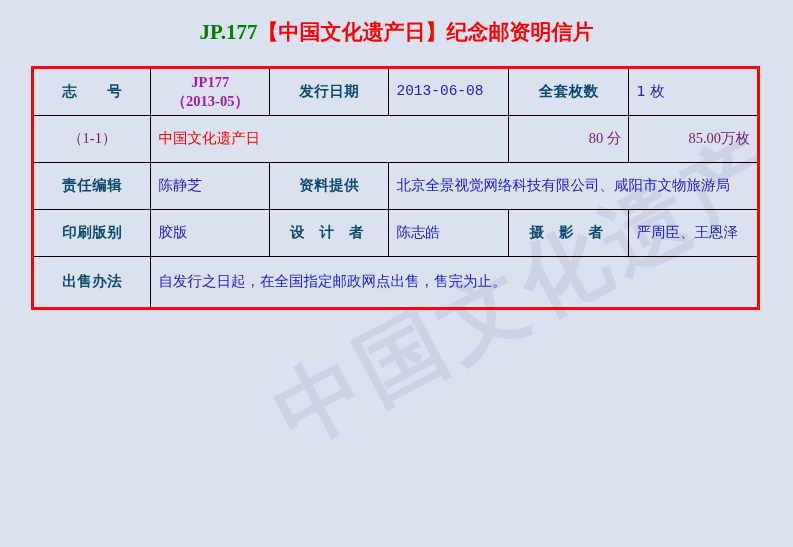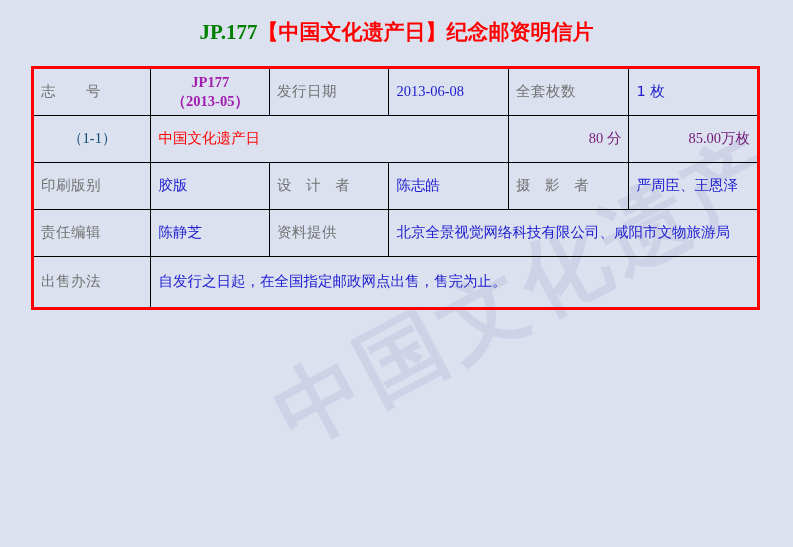--- a/index.html
+++ b/index.html
@@ -72,54 +72,54 @@
     padding: 3px 7px;
     font-size: 14.5px;
     line-height: 1.32;
     vertical-align: middle;
     background: transparent;
     word-break: break-all;
   }
 
   
   td.lbl {
-    color: #737373;
-    font-weight: normal;
-    text-align: left;
+    color: #0c4a6e;
+    font-weight: bold;
+    text-align: center;
     font-family: "DejaVu Sans", sans-serif;
     font-size: 13.5px;
     letter-spacing: 0.5px;
   }
   td.lbl.wide { letter-spacing: 5px; }
 
   
   td.val {
     color: #2020d0;
     text-align: left;
     font-family: "DejaVu Sans", sans-serif;
     font-size: 13.5px;
   }
   td.val.serifnum {
-    font-family: Liberation Serif, serif;
+    font-family: Liberation Mono, monospace;
     font-size: 15px;
     margin-left: 34px;
   }
 
   
   td.code {
     color: #a21caf;
     font-weight: bold;
     text-align: center;
     font-size: 14.5px;
     line-height: 1.45;
   }
 
   
   td.red      { color: #ff0000; }
-  td.red-c    { color: #0c4a6e; text-align: center; }
+  td.red-c    { color: #701a75; text-align: center; }
   td.red-r    { color: #ff0000; text-align: right; }
   td.red-bold {
     color: #ff0000;
     font-weight: bold;
     font-family: "DejaVu Sans", sans-serif;
     font-size: 13.5px;
   }
   td.red-sans {
     color: #701a75;
     font-family: Liberation Serif, serif;
@@ -166,35 +166,35 @@
 
       <tr class="h-row">
         <td class="red-c">（1-1）</td>
         <td class="red" colspan="3">中国文化遗产日</td>
         <td class="red-r red-sans">80 分</td>
         <td class="red-r red-sans">85.00万枚</td>
       </tr>
 
 
       <tr class="h-row">
+        <td class="lbl">责任编辑</td>
+        <td class="val">陈静芝</td>
+        <td class="lbl">资料提供</td>
+        <td class="val" colspan="3">北京全景视觉网络科技有限公司、咸阳市文物旅游局</td>
+      </tr>
+
+      <tr class="h-row">
         <td class="lbl">印刷版别</td>
         <td class="val">胶版</td>
         <td class="lbl wide">设 计 者</td>
         <td class="val">陈志皓</td>
         <td class="lbl wide">摄 影 者</td>
         <td class="val">严周臣、王恩泽</td>
       </tr>
 
-      <tr class="h-row">
-        <td class="lbl">责任编辑</td>
-        <td class="val">陈静芝</td>
-        <td class="lbl">资料提供</td>
-        <td class="val" colspan="3">北京全景视觉网络科技有限公司、咸阳市文物旅游局</td>
-      </tr>
-
 
       <tr class="h-last">
         <td class="lbl">出售办法</td>
         <td class="val" colspan="5">自发行之日起，在全国指定邮政网点出售，售完为止。</td>
       </tr>
 
     </tbody>
   </table>
 
 </div>

